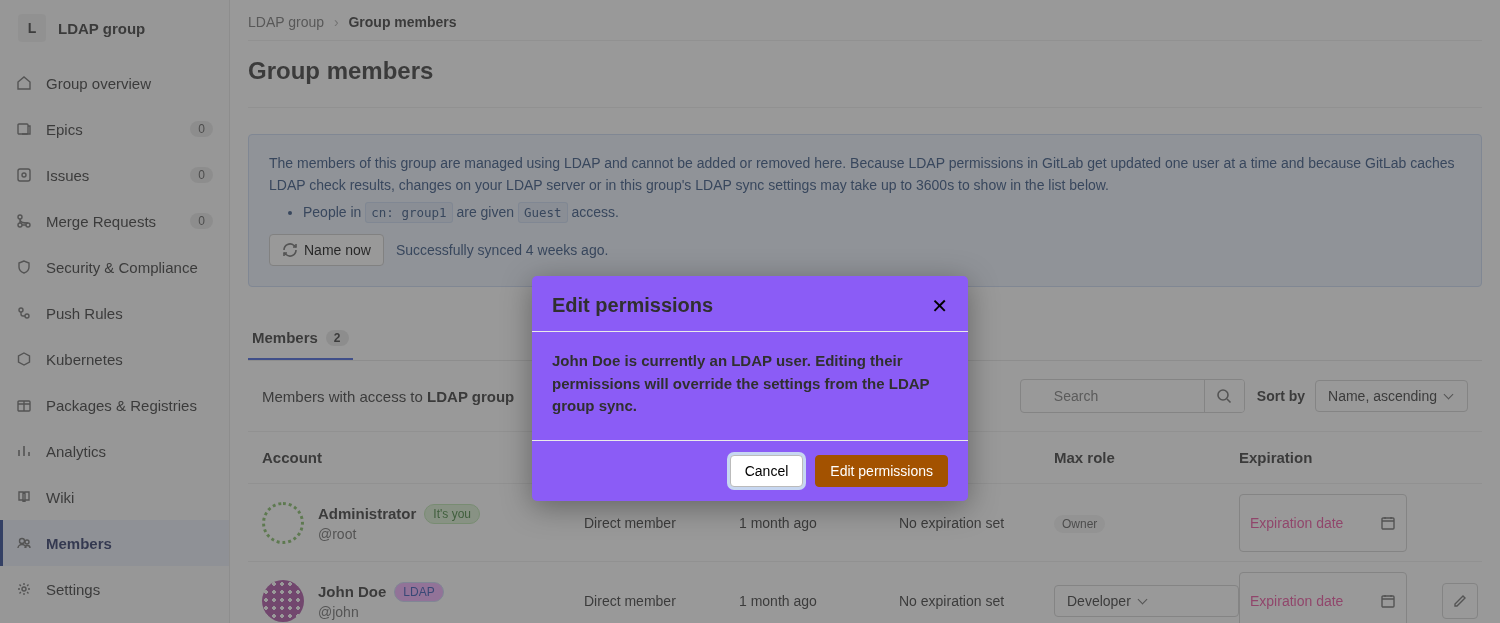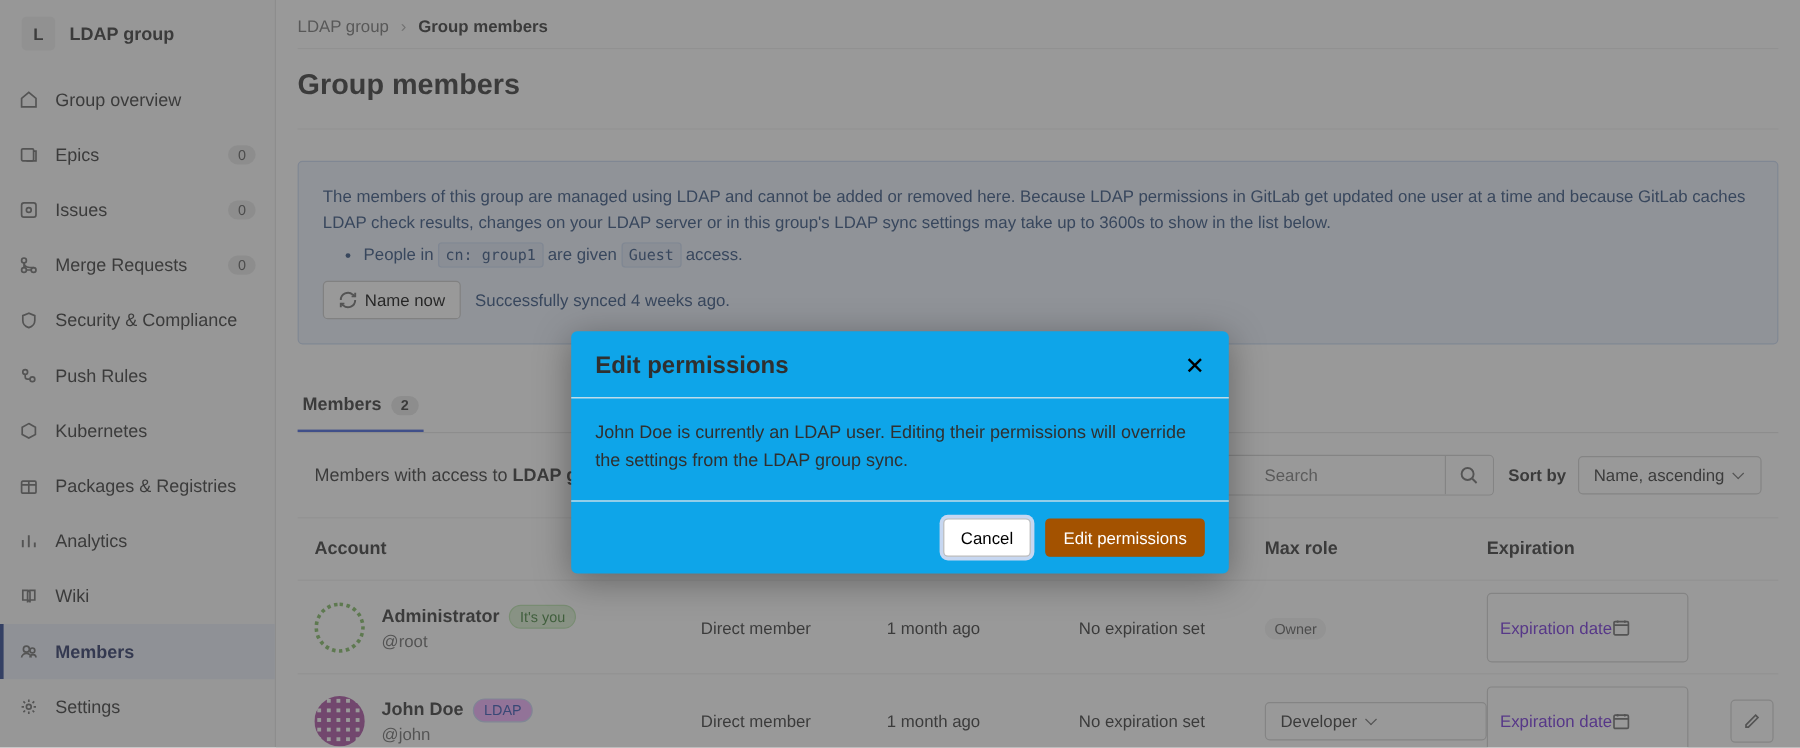--- a/index.html
+++ b/index.html
@@ -56,28 +56,28 @@
   .avatar { width:42px; height:42px; border-radius:50%; margin-right:14px; }
   .avatar.admin { background:#fff; border:3px dotted #7cb95e; }
   .avatar.john { background:#a84aa0; background-image:radial-gradient(circle,#fff 2px,transparent 2px); background-size:8px 8px; }
   .user-meta .name-line { display:flex; align-items:center; gap:8px; }
   .user-meta .name { font-weight:700; font-size:15px; }
   .pill { font-size:12px; padding:2px 8px; border-radius:10px; }
   .pill-you { background:#d9f0d1; color:#3a7d32; border:1px solid #b7e2a9; }
   .pill-ldap { background:#f0abfc; color:#2c4db1; border:1px solid #c7d4f5; }
   .pill-owner { background:#f1f1f1; color:#555; }
   .user-meta .handle { font-size:14px; color:#666; margin-top:2px; }
-  .exp-input { display:flex; align-items:center; border:1px solid #d0d0d0; border-radius:4px; padding:20px 10px; width:168px; justify-content:flex-start; color:#6d28d9; background:#fff; }
+  .exp-input { display:flex; align-items:center; border:1px solid #d0d0d0; border-radius:4px; padding:20px 10px; width:168px; justify-content:space-between; color:#ec4899; background:#fff; }
   .icon-btn { width:36px; height:36px; border:1px solid #d0d0d0; border-radius:4px; display:inline-flex; align-items:center; justify-content:center; background:#fff; cursor:pointer; }
   .overlay { position:absolute; inset:0; background:rgba(70,70,70,0.55); }
-  .modal { position:absolute; left:50%; top:276px; transform:translateX(-50%); width:548px; background:#0ea5e9; border-radius:5px; box-shadow:0 6px 30px rgba(0,0,0,0.35); }
+  .modal { position:absolute; left:50%; top:276px; transform:translateX(-50%); width:436px; background:#8b5cf6; border-radius:5px; box-shadow:0 6px 30px rgba(0,0,0,0.35); }
   .modal-head { display:flex; align-items:center; justify-content:space-between; padding:18px 20px 14px; border-bottom:1px solid #eaeaea; }
   .modal-head h3 { font-size:20px; font-weight:700; }
   .modal-close { background:none; border:none; font-size:20px; cursor:pointer; line-height:1; color:#000; }
-  .modal-body { padding:18px 20px 22px; font-size:15px; line-height:1.5; }
+  .modal-body { padding:18px 20px 22px; font-size:15px; line-height:1.5;font-weight:bold; }
   .modal-foot { display:flex; justify-content:flex-end; gap:12px; padding:14px 20px; border-top:1px solid #eaeaea; }
   .btn-primary { background:#a35200; border-color:#a35200; color:#fff; font-weight:500; padding:8px 14px; }
   .btn-cancel { border:1px solid #bbb; box-shadow:0 0 0 3px #c7d7f1; padding:8px 14px; }
   .chev { width:10px; height:10px; display:inline-block; }
   .chev::before { content:""; display:block; width:6px; height:6px; border-right:1.6px solid #666; border-bottom:1.6px solid #666; transform:rotate(45deg); }
 </style>
 </head>
 <body>
 
 <div class="app">

